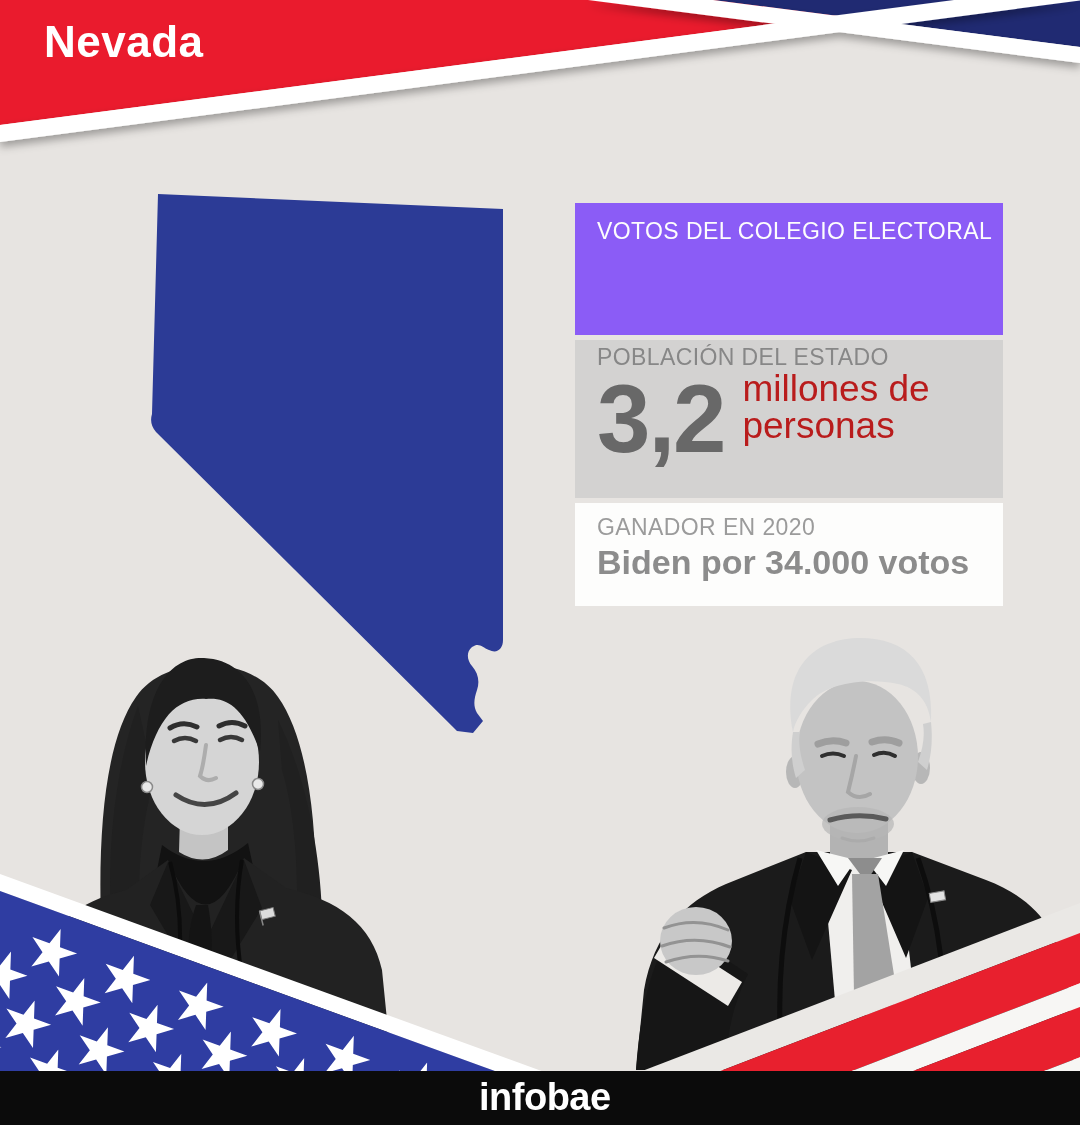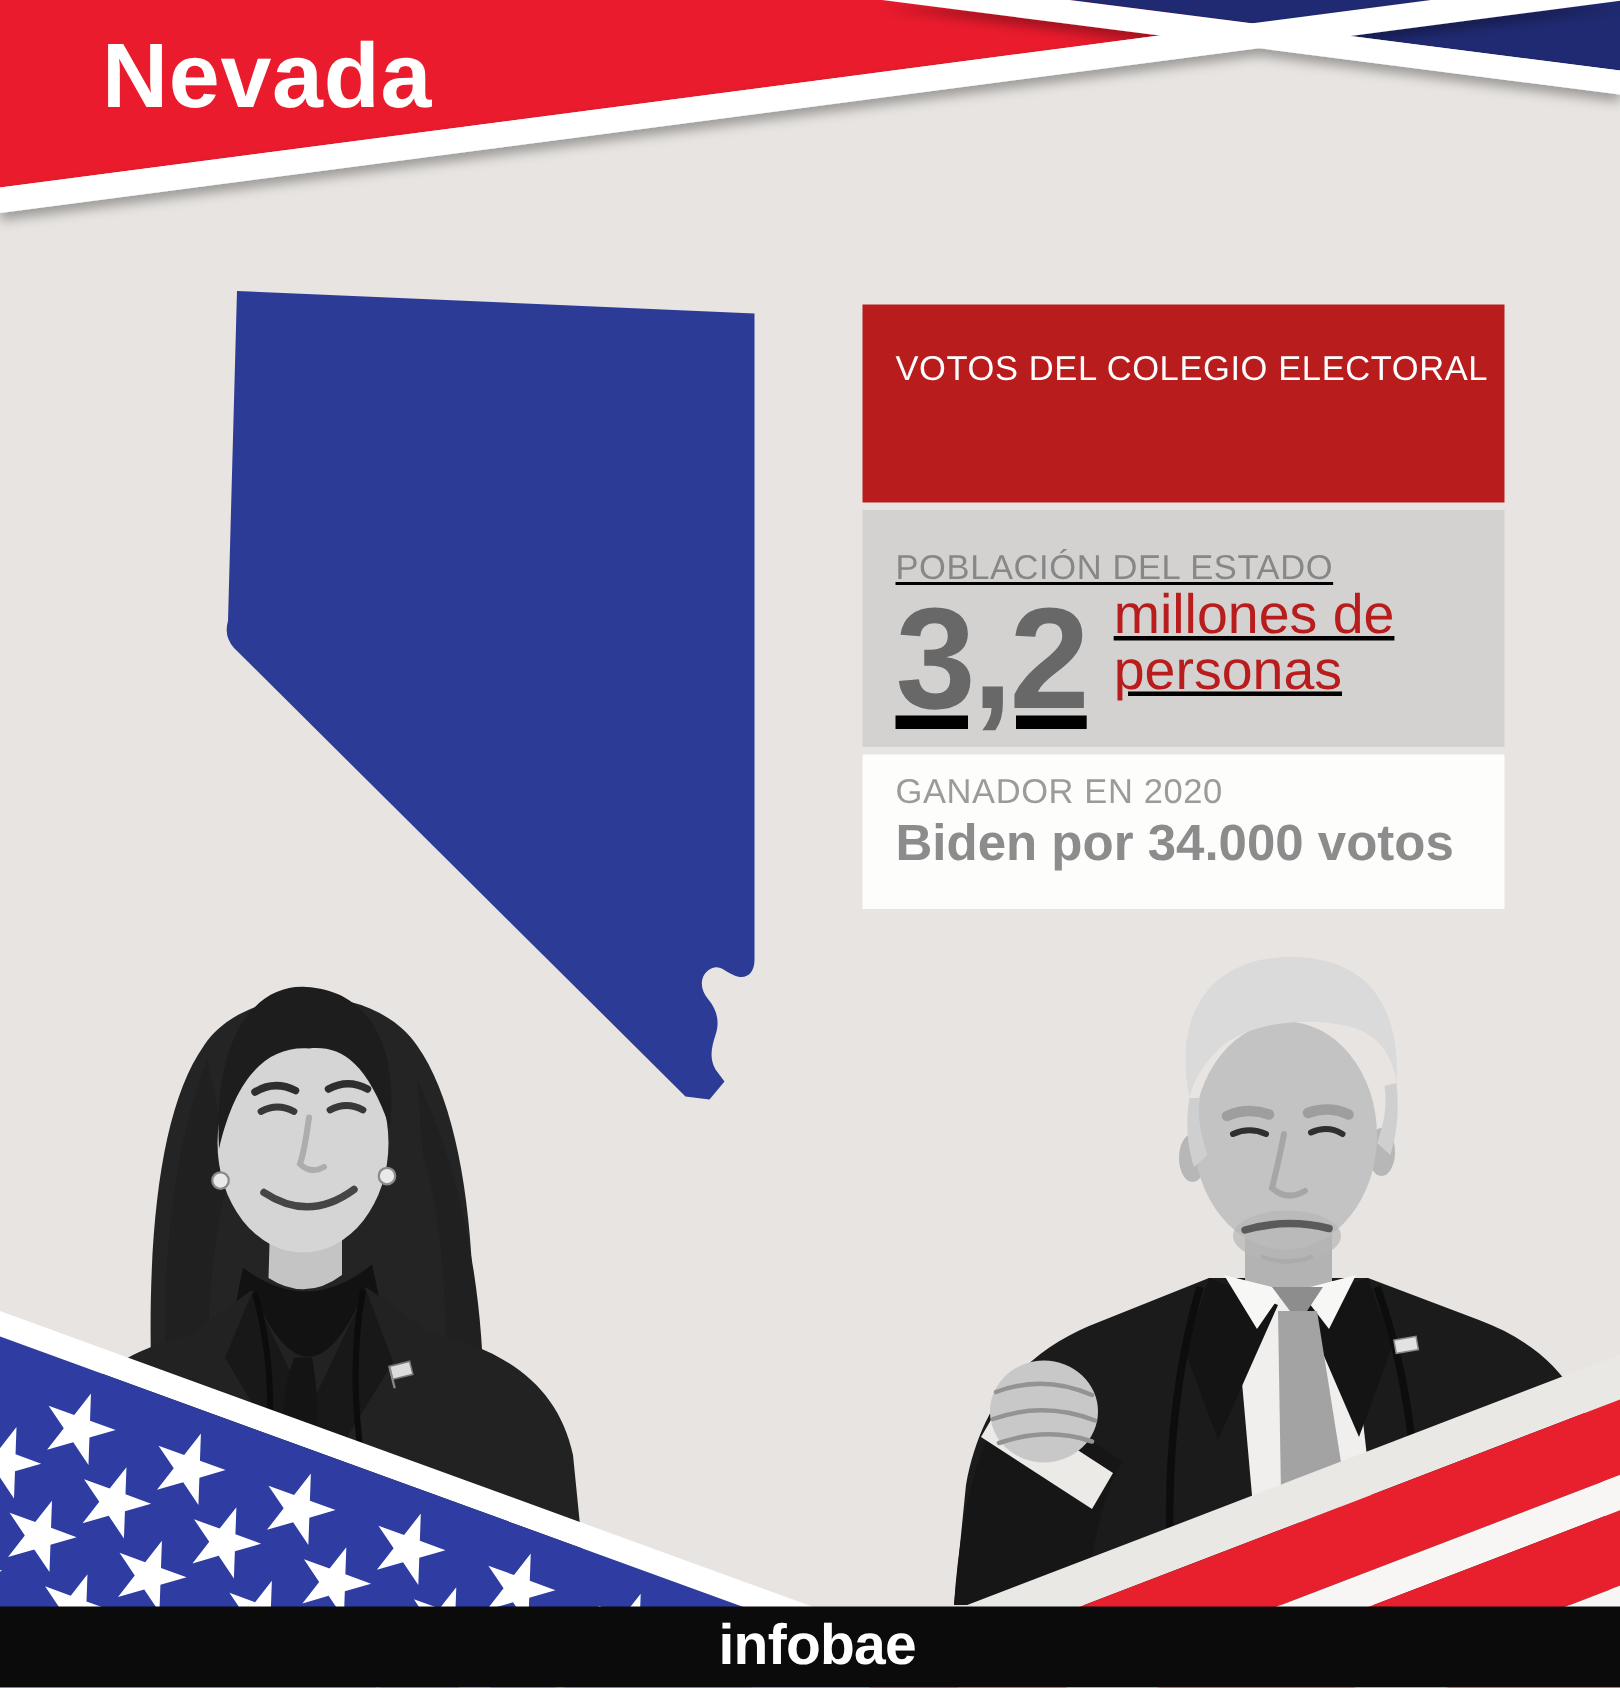--- a/index.html
+++ b/index.html
@@ -6,31 +6,31 @@
   body { background:#555; }
   .canvas {
     position:relative; width:1080px; height:1125px;
     background:#e7e4e1; overflow:hidden;
     font-family:"Liberation Sans", sans-serif;
   }
   .layer { position:absolute; left:0; top:0; width:1080px; height:1125px; display:block; }
 
   
   .state-title {
-    position:absolute; left:68px; top:20px;
-    color:#ffffff; font-size:61px; font-weight:700; line-height:1; letter-spacing:.5px;
+    position:absolute; left:44px; top:20px;
+    color:#ffffff; font-size:44px; font-weight:700; line-height:1; letter-spacing:.5px;
   }
 
   
   .stat-box { position:absolute; left:575px; width:428px; box-sizing:border-box; padding-left:22px; }
   .stat-box .stat-label { font-size:23px; font-weight:400; letter-spacing:.4px; line-height:1.1; }
-  .box-electoral { top:203px; height:132px; background:#b91c1c; padding-top:30px; }
+  .box-electoral { top:203px; height:132px; background:#8b5cf6; padding-top:16px; }
   .box-electoral .stat-label { color:#fdfdfd; }
   .box-electoral .stat-value { color:#ffffff; font-size:52px; font-weight:700; line-height:1; margin-top:9px; }
-  .box-population { top:340px; height:158px; background:#d3d2d1; padding-top:26px;text-decoration:underline; }
+  .box-population { top:340px; height:158px; background:#d3d2d1; padding-top:5px; }
   .box-population .stat-label { color:#878787; }
   .pop-row { display:flex; align-items:flex-end; margin-top:0px; }
   .pop-number { color:#686868; font-size:96px; font-weight:700; line-height:1.02; letter-spacing:-2px; }
   .pop-units { color:#b91c1c; font-size:37px; font-weight:400; line-height:1.0; margin-left:18px; margin-bottom:24px; }
   .box-winner { top:503px; height:103px; background:#fdfdfc; padding-top:12px; }
   .box-winner .stat-label { color:#9b9b9b; }
   .box-winner .stat-value { color:#8c8c8c; font-size:34px; font-weight:700; line-height:1.1; margin-top:4px; }
 
   
   .footer-bar { position:absolute; left:0; top:1071px; width:1080px; height:54px; background:#0b0b0b; }

